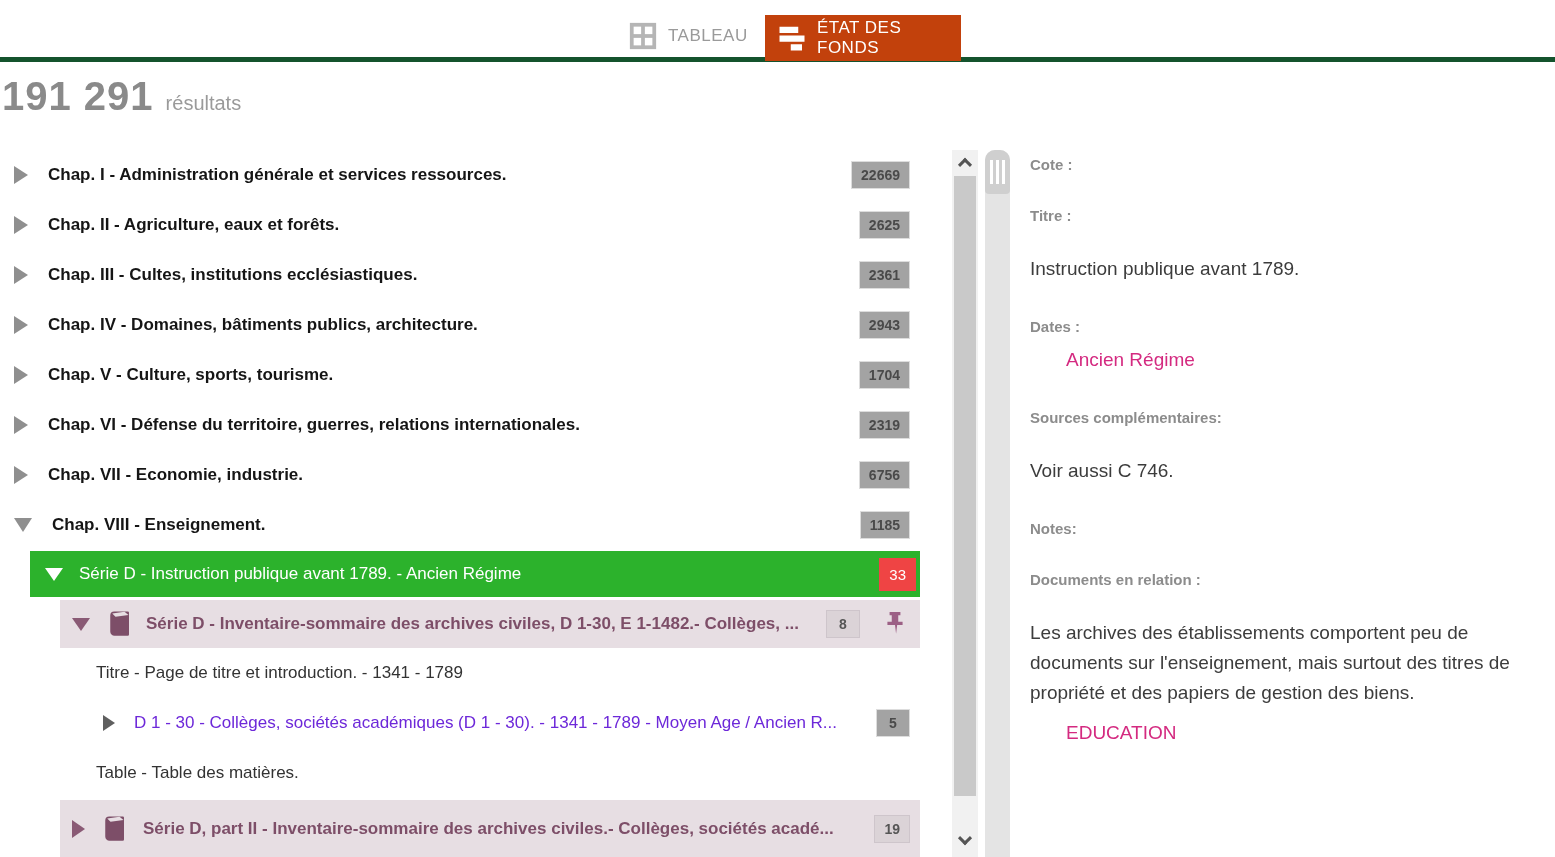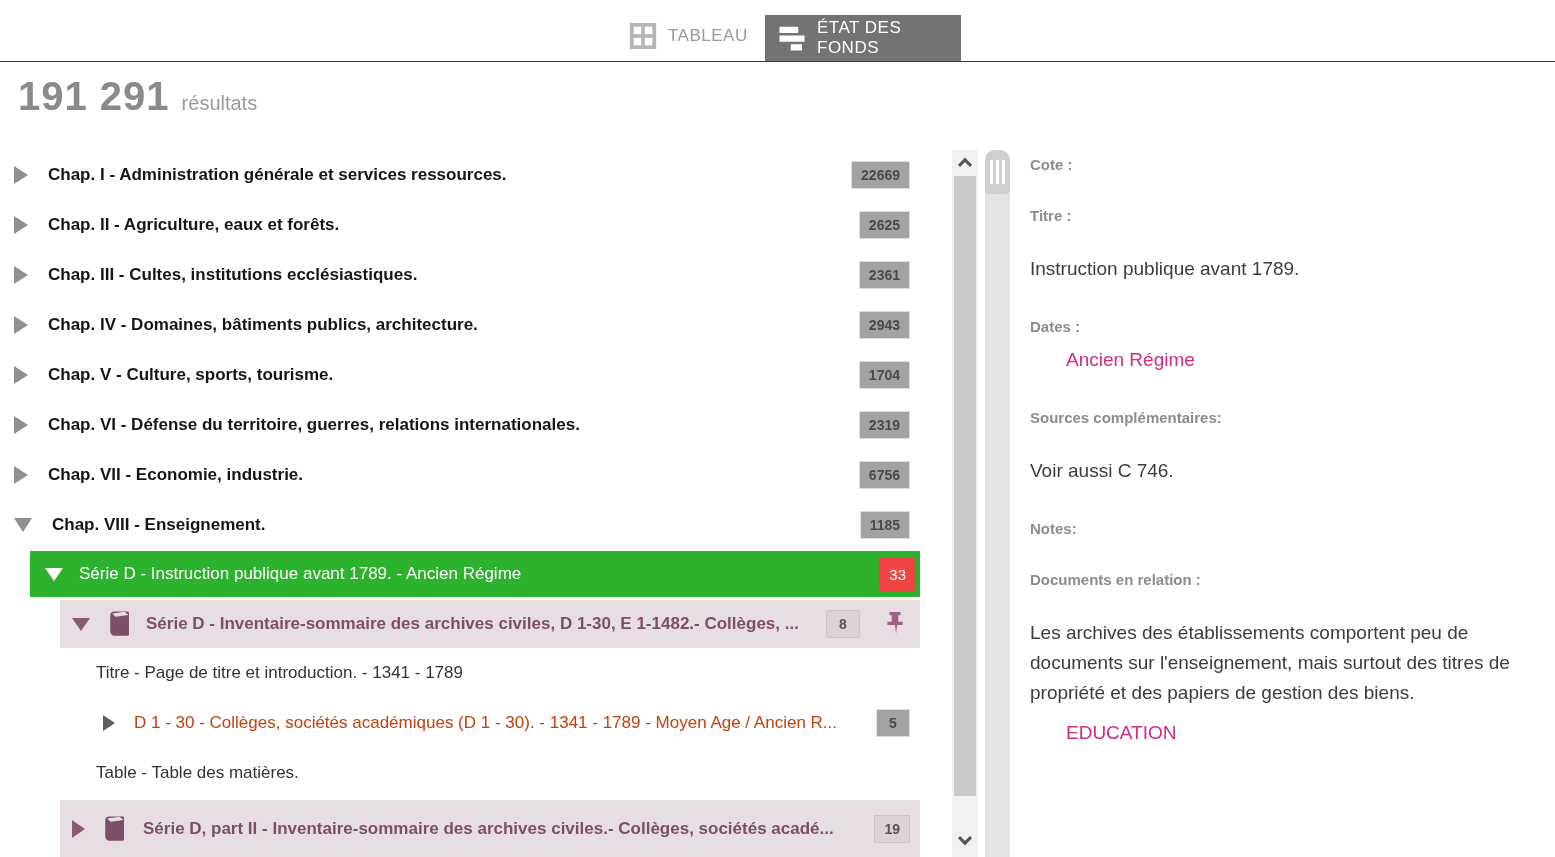--- a/index.html
+++ b/index.html
@@ -2,29 +2,29 @@
 <html><head>
 <meta charset="utf-8">
 <style>
   * { margin:0; padding:0; box-sizing:border-box; }
   html,body { width:1555px; height:857px; overflow:hidden; background:#fff;
               font-family:"Liberation Sans", sans-serif; }
   .page { position:relative; width:1555px; height:857px; background:#fff; }
 
   
   .topbar { position:absolute; left:0; top:0; width:1555px; height:62px;
-            background:#fff; border-bottom:1px solid #14532d; }
+            background:#fff; border-bottom:5px solid #14532d; }
   .tab { position:absolute; display:flex; align-items:center; gap:10px; cursor:pointer; }
   .tab-tableau { left:628px; top:14px; height:44px; color:#9a9a9a; font-size:17px; letter-spacing:.5px; }
-  .tab-etat { left:765px; top:15px; width:196px; height:46px; background:#737373; color:#fff;
+  .tab-etat { left:765px; top:15px; width:196px; height:46px; background:#c2410c; color:#fff;
               font-size:17px; letter-spacing:.5px; padding-left:12px; }
   .tab .ticon { display:inline-flex; width:30px; height:30px; }
 
   
-  .results { position:absolute; left:18px; top:74px; display:flex; align-items:baseline; gap:12px; }
+  .results { position:absolute; left:2px; top:74px; display:flex; align-items:baseline; gap:12px; }
   .results .num { font-size:40px; font-weight:bold; color:#8a8a8a; letter-spacing:1px; }
   .results .word { font-size:20px; color:#9a9a9a; }
 
   
   .tree { position:absolute; left:0; top:150px; width:920px; height:707px; overflow:hidden; }
   .row { display:flex; align-items:center; }
   .row .lbl { white-space:nowrap; overflow:hidden; }
   .chapter { height:50px; padding-left:14px; }
   .chapter .lbl { margin-left:20px; font-size:17px; font-weight:bold; color:#151515; }
   .badge { margin-left:auto; margin-right:10px; background:#a3a3a3; border:1px solid #dddddd;
@@ -53,21 +53,21 @@
   .inventory .lbl { margin-left:12px; color:#7d4e68; font-size:17px; font-weight:bold; }
   .badge-pink { background:#dbd3d7; border-color:#cec5cb; color:#555; }
   .inventory .pin { display:inline-flex; width:26px; height:28px; margin-left:12px; margin-right:12px; flex:none; }
   .inventory.last { margin-top:2px; height:57px; }
   .inventory.last .lbl { margin-left:14px; }
 
   
   .leaf { height:50px; padding-left:96px; }
   .leaf .lbl { font-size:17px; color:#333; }
   .leaf-arrow { height:50px; padding-left:103px; }
-  .leaf-arrow .lbl { margin-left:19px; font-size:17px; color:#c2410c; }
+  .leaf-arrow .lbl { margin-left:19px; font-size:17px; color:#6d28d9; }
 
   
   .vscroll { position:absolute; left:952px; top:150px; width:26px; height:707px; background:#f1f1f1; }
   .sb-btn { position:absolute; left:0; width:26px; height:24px; background:#f1f1f1;
             display:flex; align-items:center; justify-content:center; cursor:pointer; }
   .sb-btn.up { top:0; } .sb-btn.down { bottom:4px; background:transparent; }
   .chev { width:10px; height:10px; border:solid #555; border-width:3px 3px 0 0; }
   .chev-up { transform:rotate(-45deg) translate(-2px,2px); }
   .chev-down { transform:rotate(135deg) translate(-2px,2px); }
   .sb-thumb { position:absolute; left:2px; top:26px; width:22px; height:620px; background:#c9c9c9; cursor:grab; }

